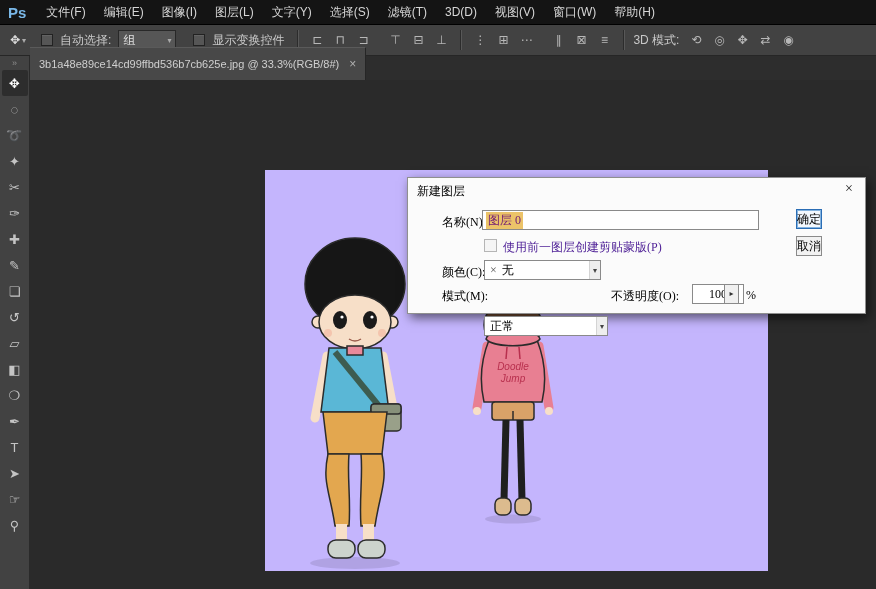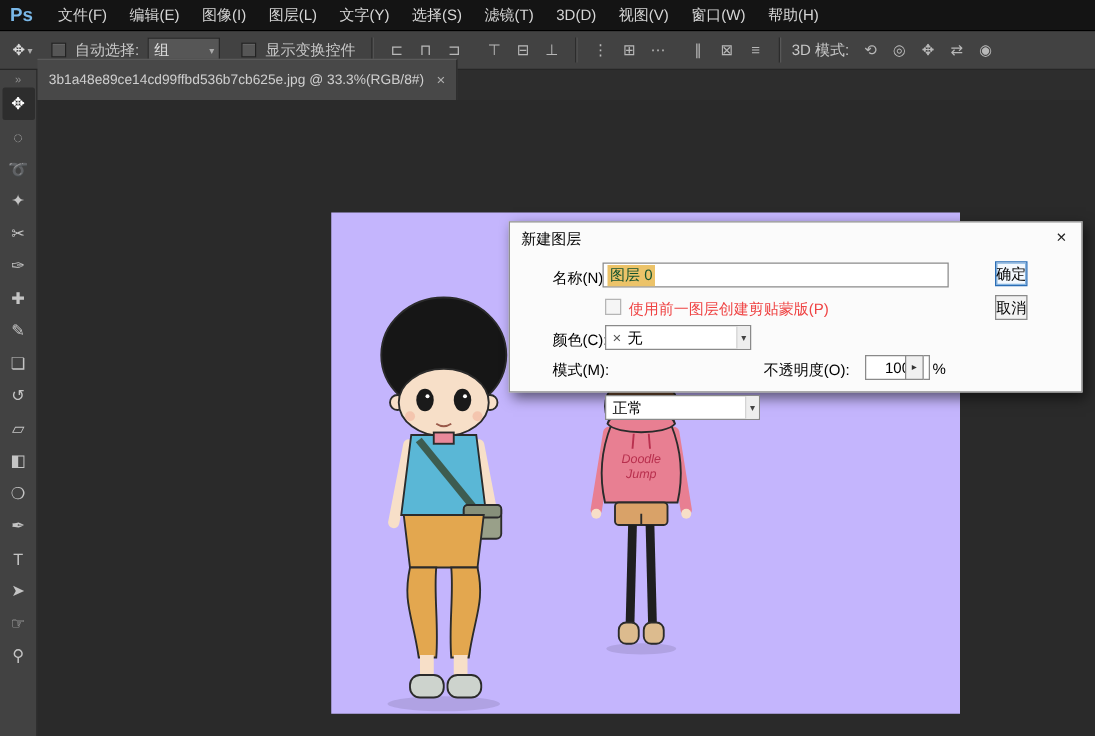--- a/index.html
+++ b/index.html
@@ -47,36 +47,36 @@
     display:flex; align-items:center; gap:10px; padding:0 9px; border-right:1px solid #262626;
     border-top:1px solid #5a5a5a; }
   .tab-close { color:#b0b0b0; font-size:12px; line-height:1; }
 
   .canvas-area { position:relative; flex:1; background:#2a2a2a; overflow:hidden; }
   .artwork { position:absolute; left:235px; top:90px; width:503px; height:401px; background:#d6e44d; }
 
   
   .dlg { position:absolute; left:377px; top:97px; width:459px; height:137px; z-index:10;
     background:#fbfbfb; border:1px solid #8f8f8f; box-shadow:3px 4px 10px rgba(0,0,0,.55);
-    color:#000; }
+    color:#000;font-family:Liberation Serif, serif; }
   .dlg * { position:absolute; }
   .dlg-title { left:9px; top:5px; font-size:12px; }
   .dlg-close { right:9px; top:3px; font-size:14px; color:#222; width:14px; text-align:center; }
   .lbl-name { left:34px; top:36px; }
   .txtbox { left:74px; top:32px; width:277px; height:20px; background:#fff;
     border:1px solid #8a8a8a; display:flex; align-items:center; padding:0 3px; }
   .txtbox span { position:static; }
-  .sel-text { background:#ecc369; color:#14532d; padding:0 2px; }
+  .sel-text { background:#ecc369; color:#701a75; padding:0 2px; }
   .btn { width:26px; height:20px; background:#f2f2f2; border:1px solid #8a8a8a;
     text-align:center; line-height:18px; font-size:12px; }
   .btn-ok { left:388px; top:31px; border-color:#2a6db5; box-shadow:inset 0 0 0 1px #85b4e0;
     background:#f3f8fe; }
   .btn-cancel { left:388px; top:58px; }
   .cb { left:76px; top:61px; width:13px; height:13px; background:#f5f5f5; border:1px solid #b5b5b5; }
-  .lbl-clip { left:95px; top:61px; color:#ef4444; }
+  .lbl-clip { left:95px; top:61px; color:#4c1d95; }
   .lbl-color { left:34px; top:86px; }
   .combo { background:#fff; border:1px solid #8a8a8a; height:20px;
     display:flex; align-items:center; padding-left:5px; }
   .combo span { position:static; }
   .combo-color { left:76px; top:82px; width:117px; }
   .combo-mode { left:76px; top:106px; width:124px;margin-top:32px; }
   .combo .arrow { margin-left:auto; align-self:stretch; display:flex; align-items:center;
     padding:0 3px; font-size:8px; color:#444; background:#eee; border-left:1px solid #d4d4d4; }
   .none-mark { color:#555; margin-right:5px; }
   .lbl-mode { left:34px; top:110px; }

